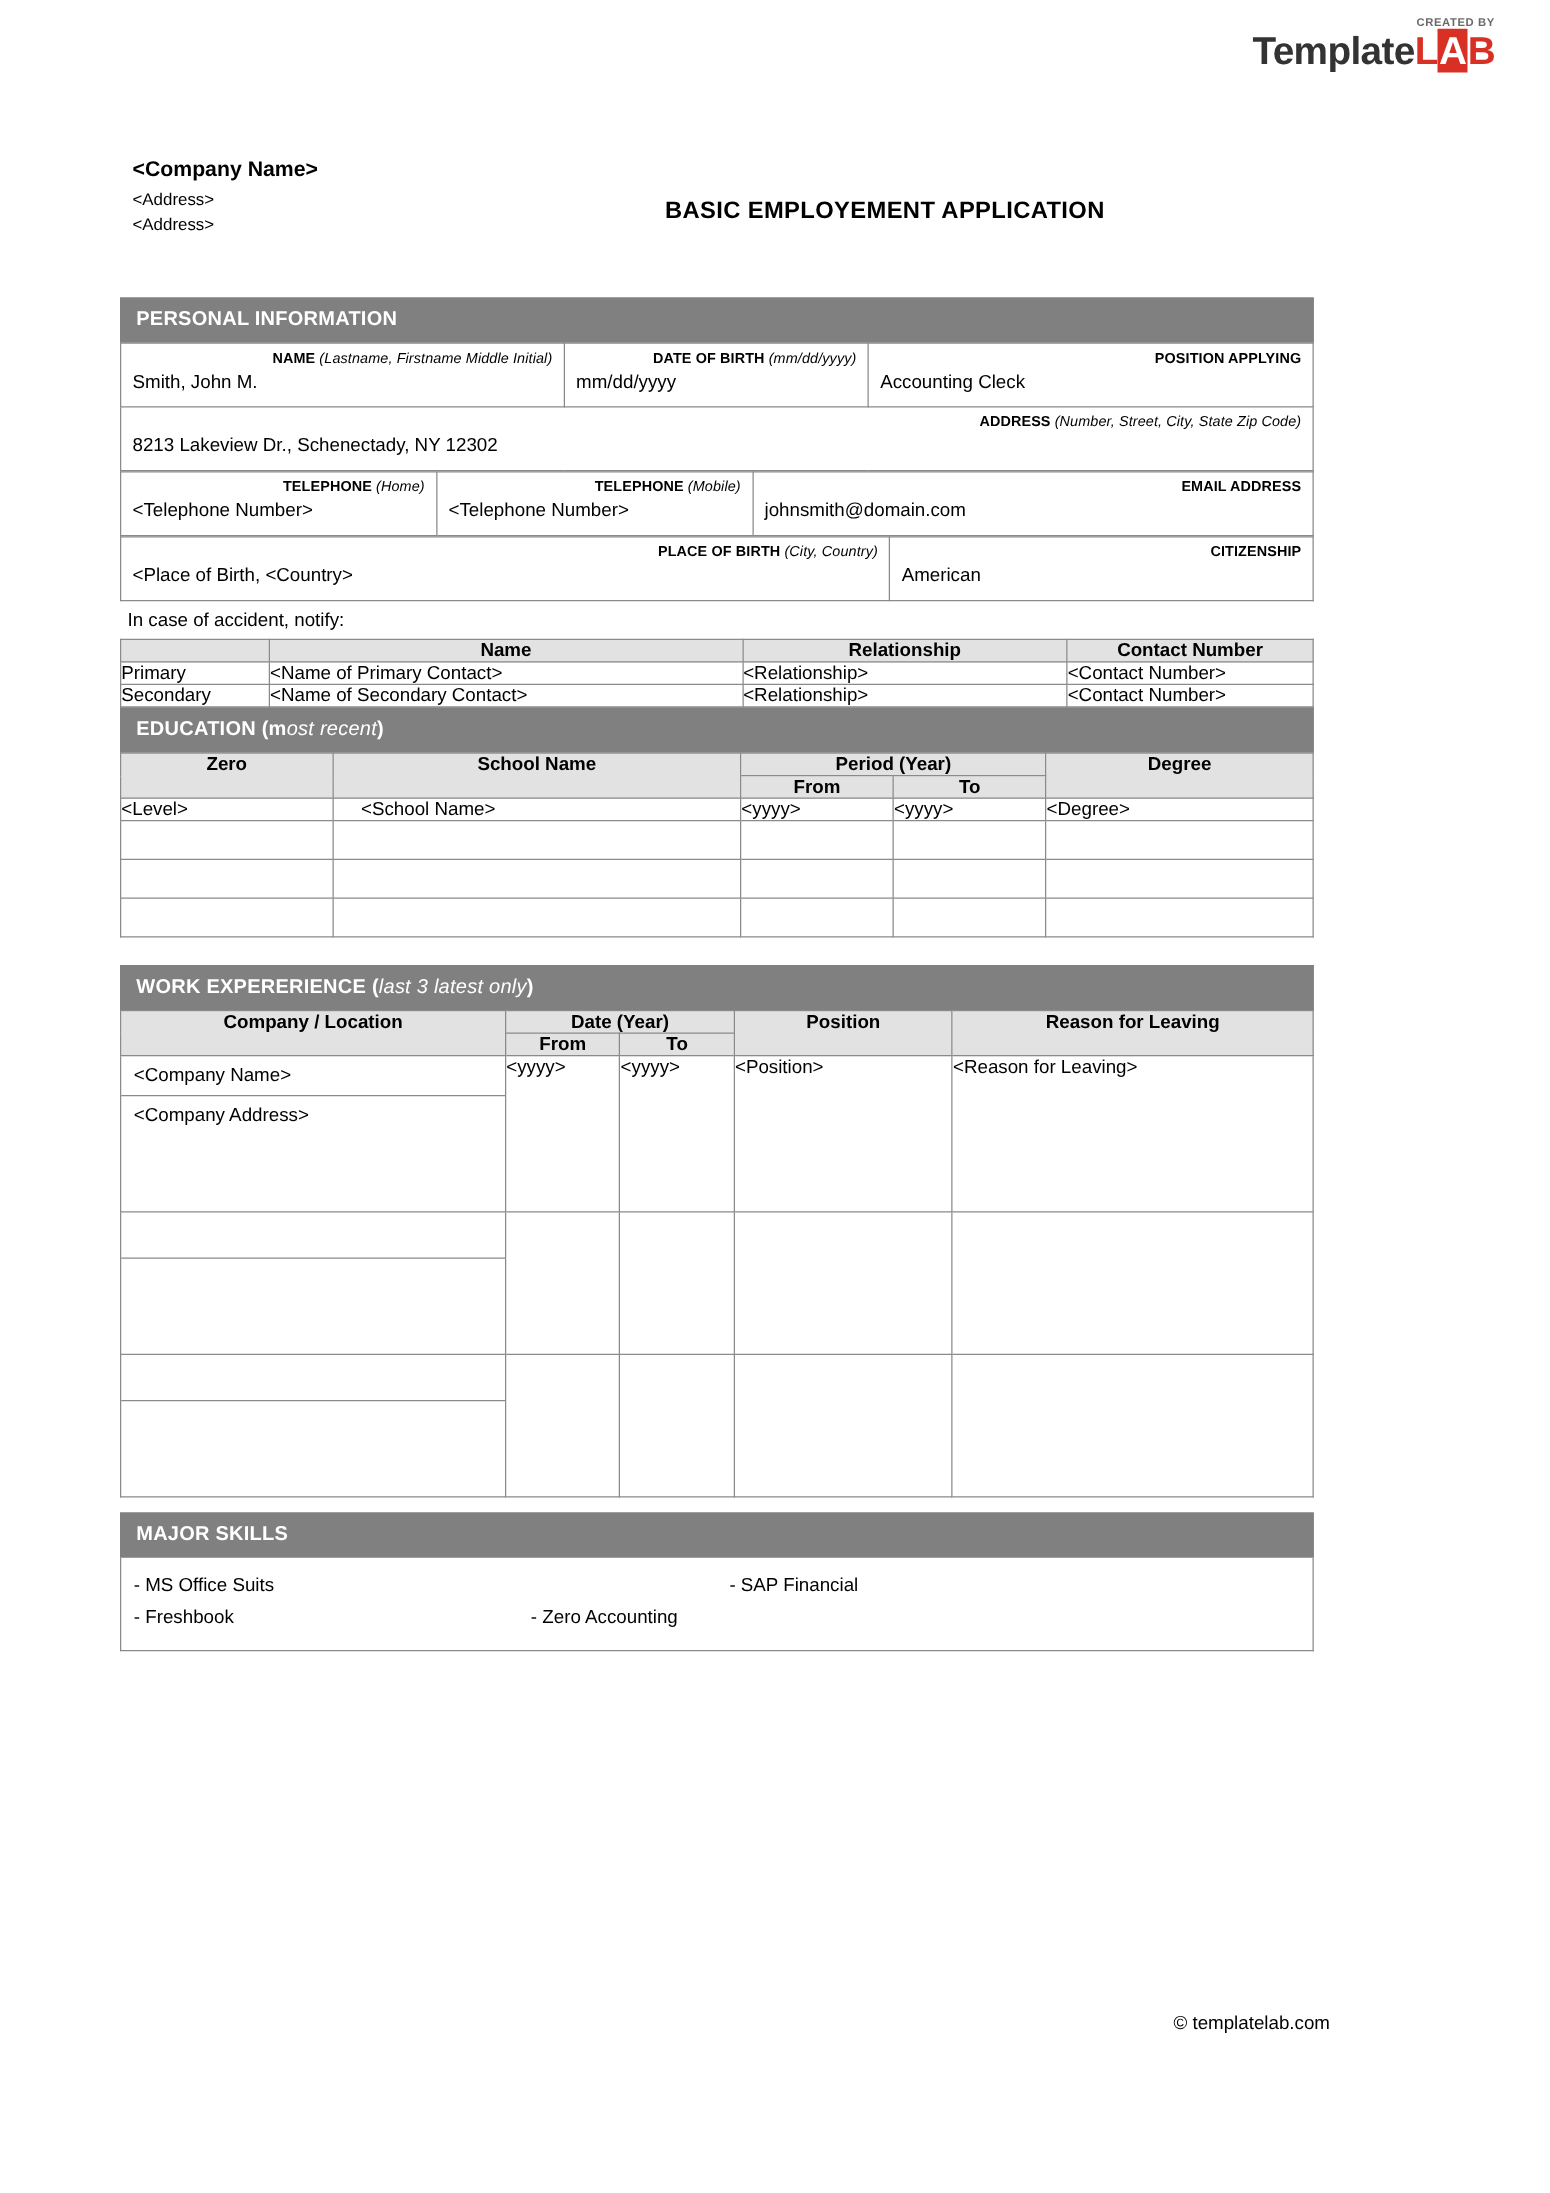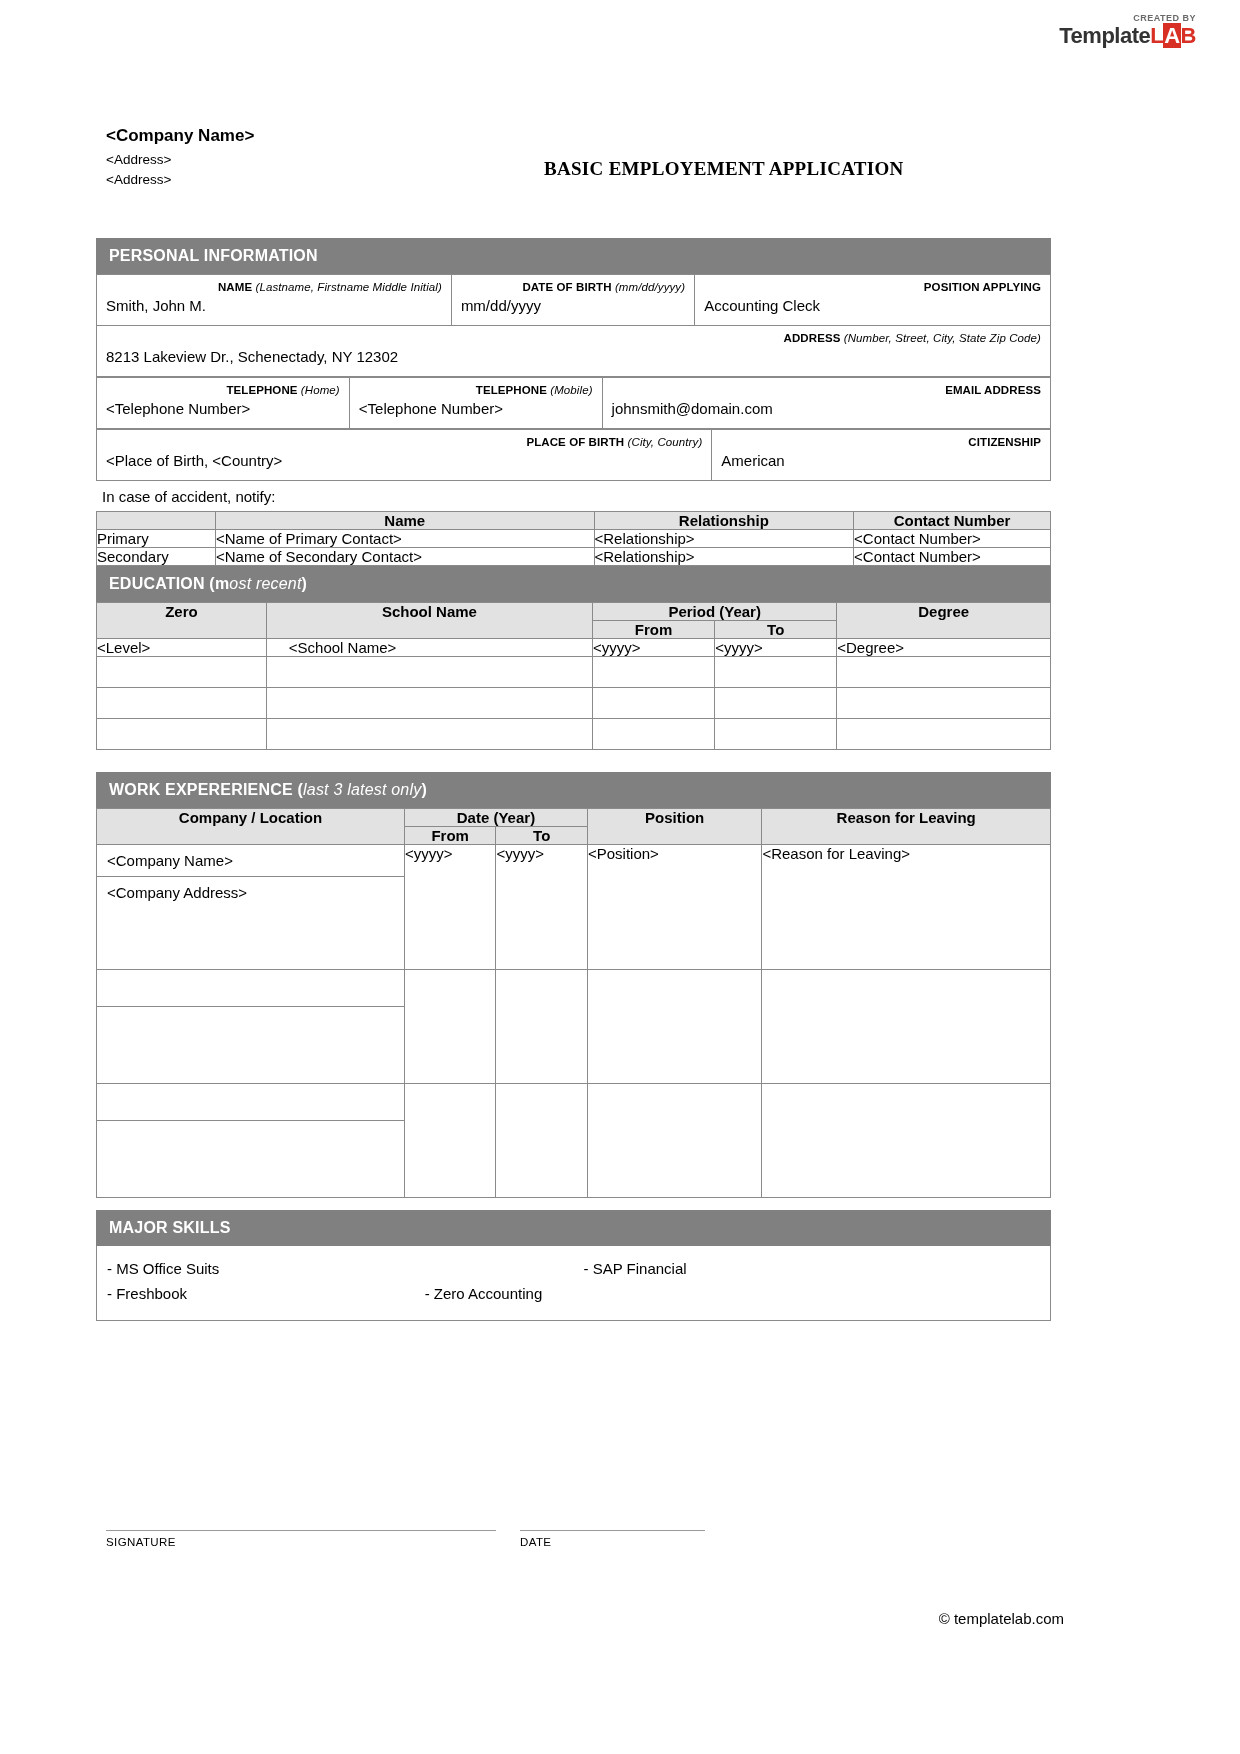--- a/index.html
+++ b/index.html
@@ -32,21 +32,21 @@
     line-height: 1;
   }
   .brand-created {
     font-size: 9px;
     letter-spacing: 0.5px;
     color: #6a6a6a;
     font-weight: bold;
     margin-bottom: 2px;
   }
   .brand-name {
-    font-size: 22px;
+    font-size: 31px;
     font-weight: bold;
     letter-spacing: -0.5px;
     color: #333333;
     text-align: right;
   }
   .brand-name .lab {
     color: #d93025;
   }
   .brand-name .a-box {
     background: #d93025;
@@ -63,26 +63,25 @@
     font-size: 17px;
     font-weight: bold;
     margin-bottom: 4px;
   }
   .company-addr {
     font-size: 13.5px;
     line-height: 1.45;
   }
   .doc-title {
     position: absolute;
-    left: 520px;
+    left: 508px;
     top: 158px;
     font-size: 19px;
     font-weight: bold;
     letter-spacing: 0.3px;
-    font-family: Liberation Serif, serif;
   }
   
   .sheet {
     position: absolute;
     left: 72px;
     top: 238px;
     width: 955px;
   }
   table.grid {
     border-collapse: collapse;
@@ -467,26 +466,16 @@
       </div>
       <div class="skills-row">
         <div class="skills-col">- Freshbook</div>
         <div class="skills-col">- Zero Accounting</div>
         <div class="skills-col"></div>
       </div>
     </div>
 
   </div>
 
-  <div class="sig-area">
-    <div class="sig-lines">
-      <div class="sig-line-1"></div>
-      <div class="sig-line-2"></div>
-    </div>
-    <div class="sig-labels">
-      <div class="sig-lbl-1">SIGNATURE</div>
-      <div class="sig-lbl-2">DATE</div>
-    </div>
-  </div>
 
   <div class="footer">© templatelab.com</div>
 
 </div>
 
 </body></html>

